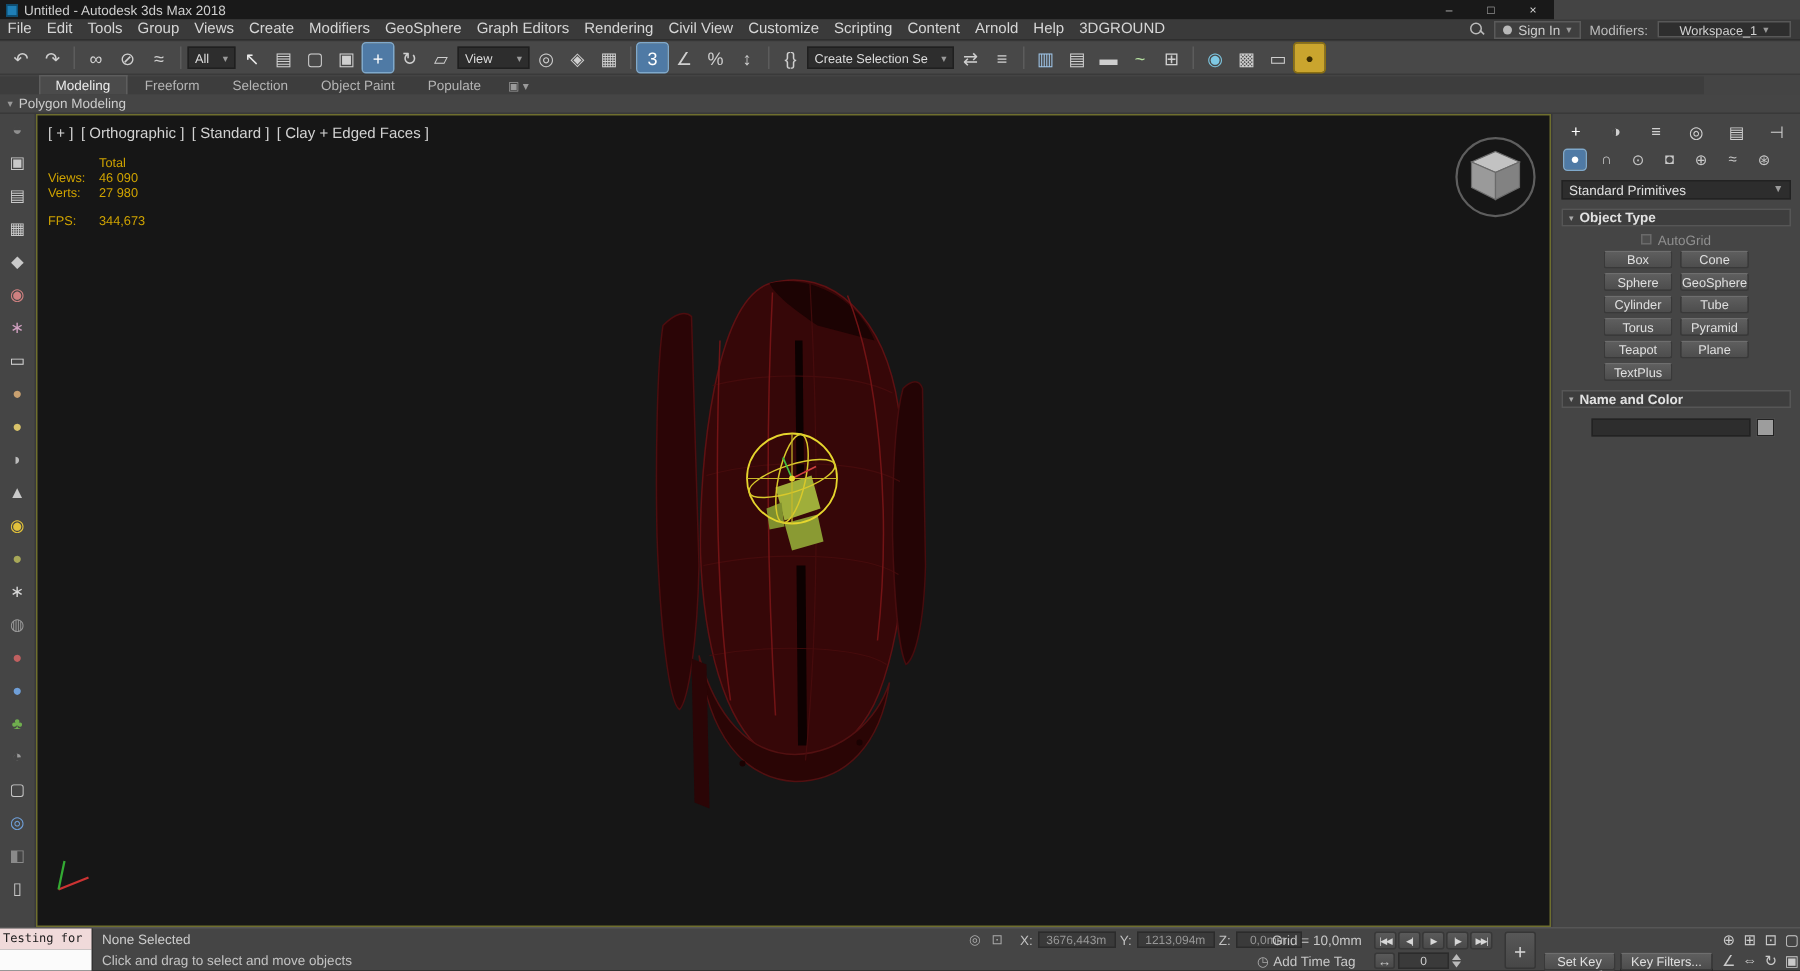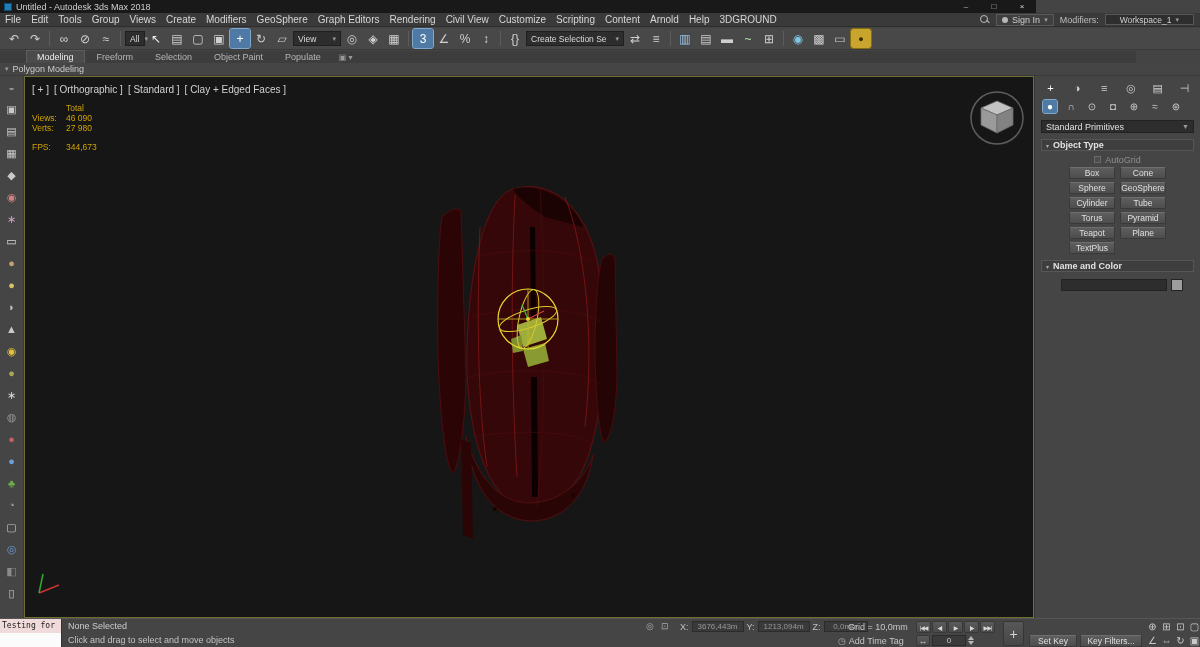--- a/index.html
+++ b/index.html
@@ -159,21 +159,21 @@
 </div>
 
 <div class="toolbar" id="main-toolbar">
     <div class="tbtn" style="color: rgb(207, 207, 207);">↶</div>
     <div class="tbtn" style="color: rgb(207, 207, 207);">↷</div>
     <div class="tsep"></div>
     <div class="tbtn" style="color: rgb(207, 207, 207);">∞</div>
     <div class="tbtn" style="color: rgb(207, 207, 207);">⊘</div>
     <div class="tbtn" style="color: rgb(207, 207, 207);">≈</div>
     <div class="tsep"></div>
-    <div class="tdd" style="width: 20px;">
+    <div class="tdd" style="width: 32px;">
       <span>All</span>
       <span class="dda">▾</span>
     </div>
     <div class="tbtn" style="color: rgb(236, 236, 236);">↖</div>
     <div class="tbtn" style="color: rgb(207, 207, 207);">▤</div>
     <div class="tbtn" style="color: rgb(207, 207, 207);">▢</div>
     <div class="tbtn" style="color: rgb(207, 207, 207);">▣</div>
     <div class="tbtn on" style="color: rgb(255, 255, 255);">+</div>
     <div class="tbtn" style="color: rgb(207, 207, 207);">↻</div>
     <div class="tbtn" style="color: rgb(207, 207, 207);">▱</div>

